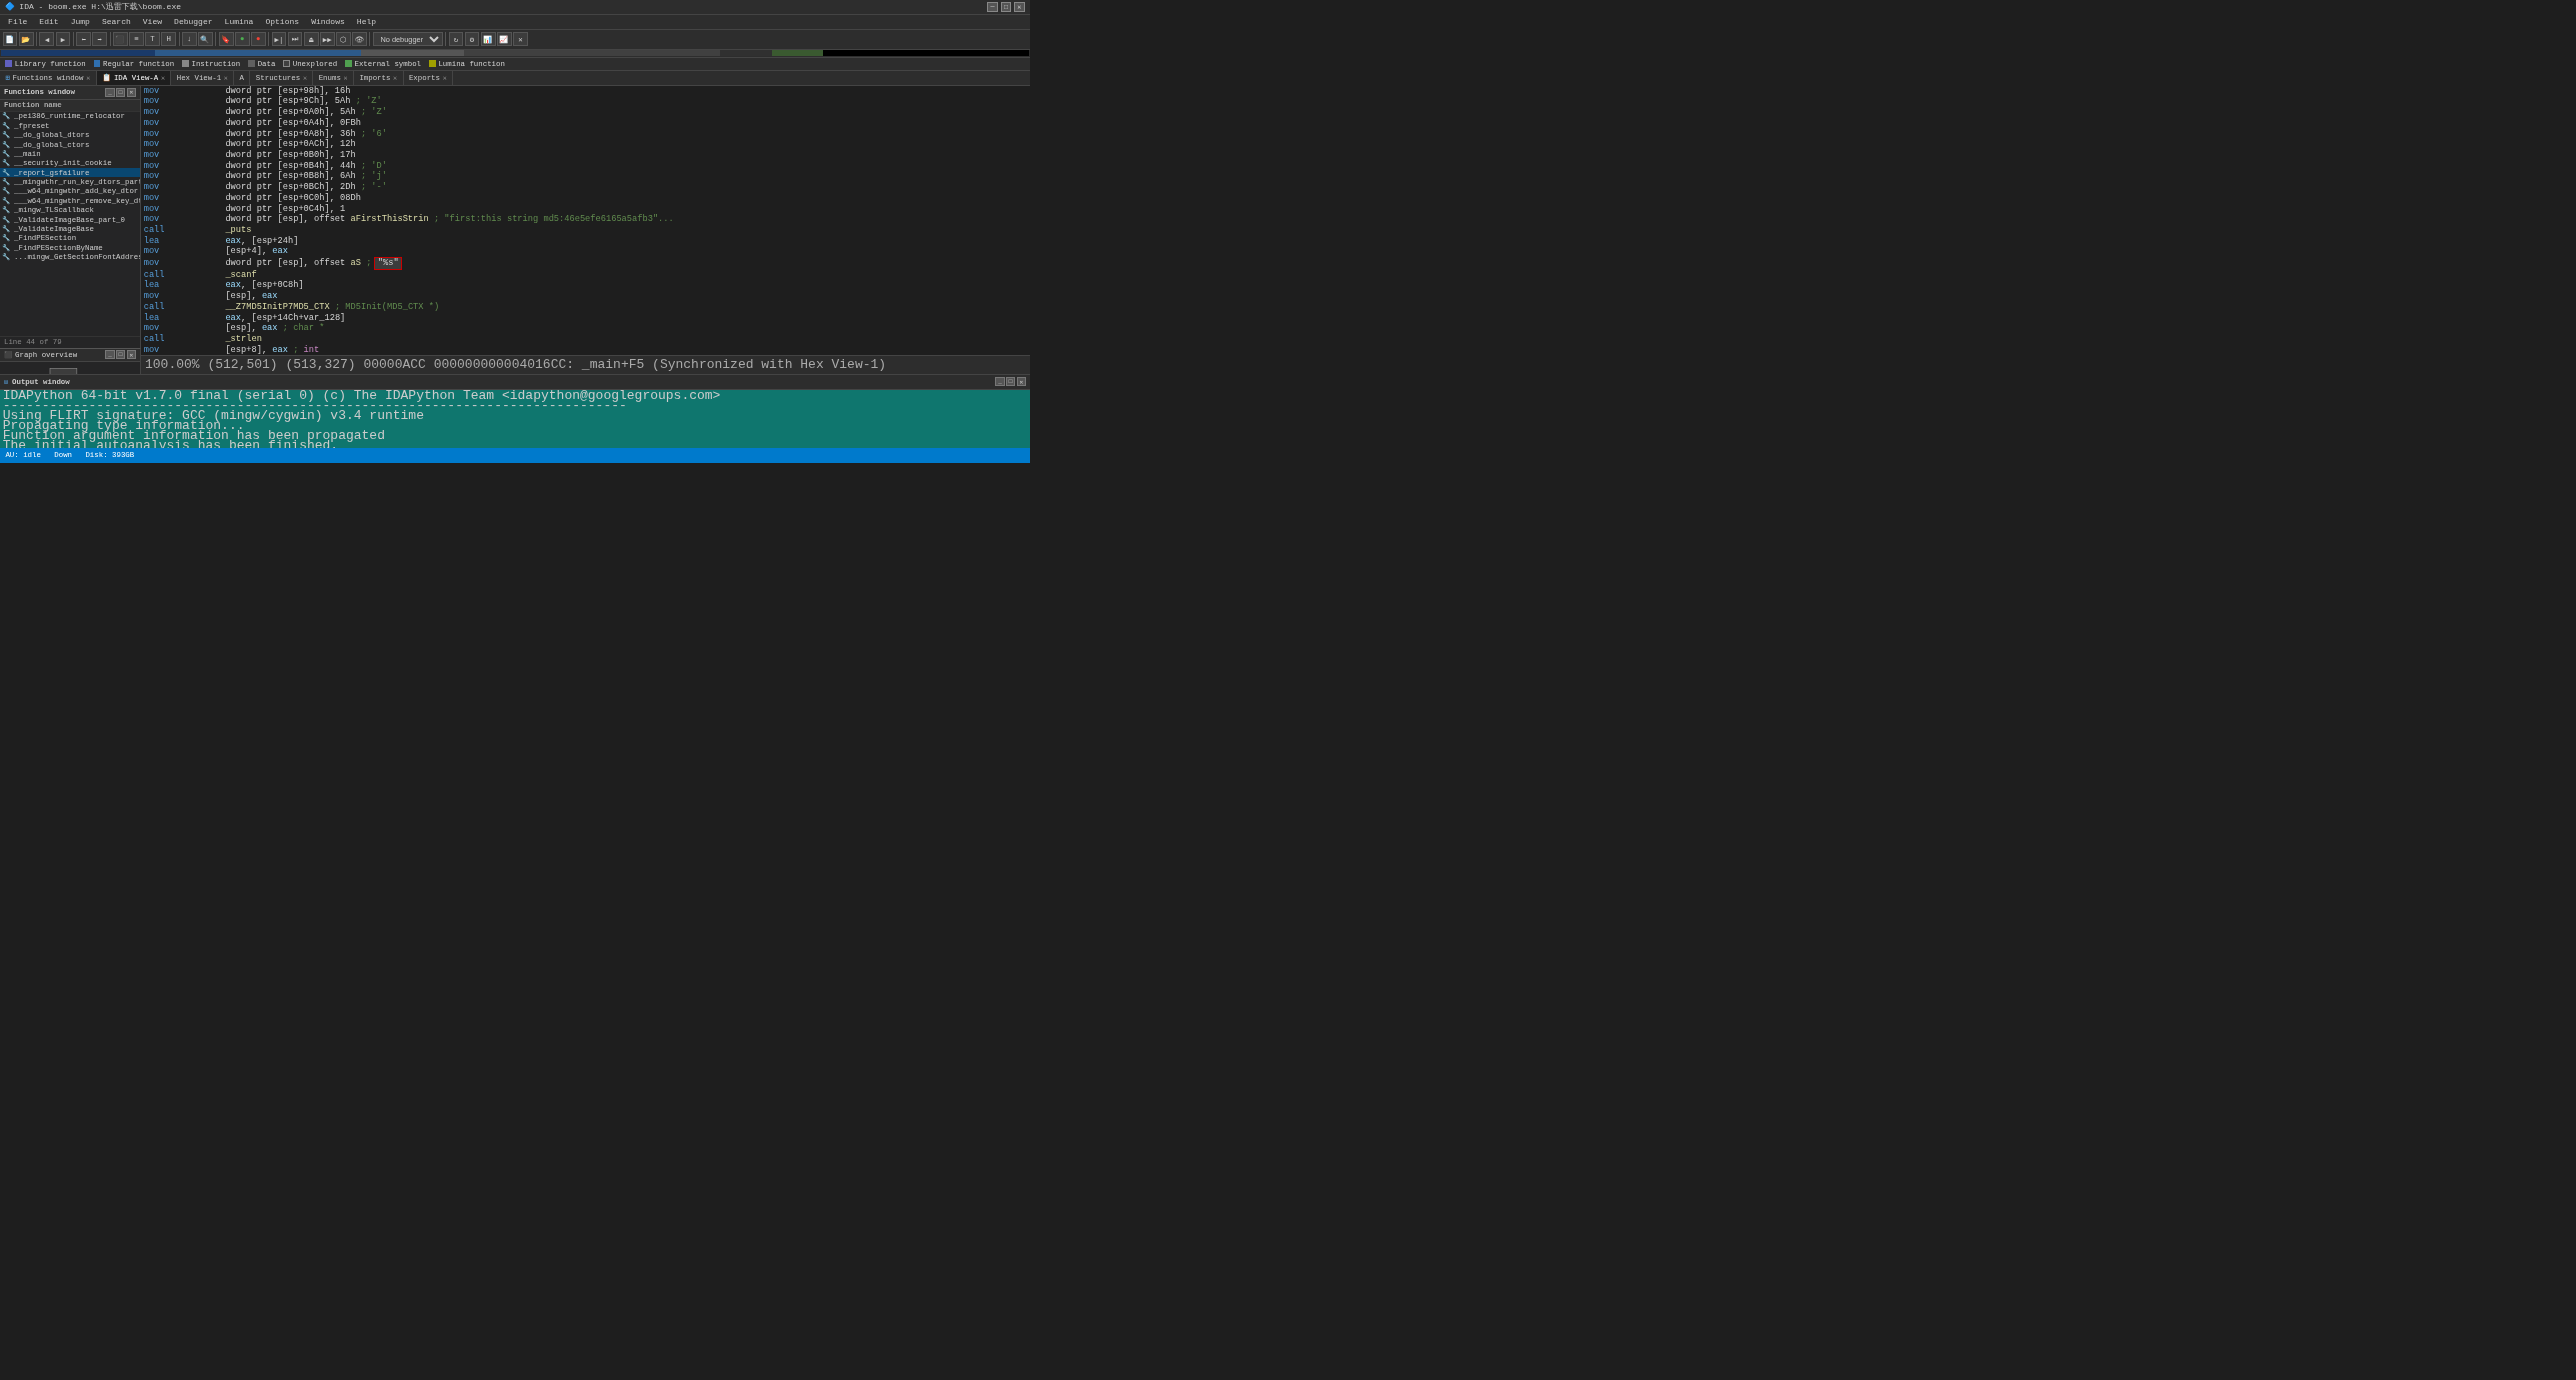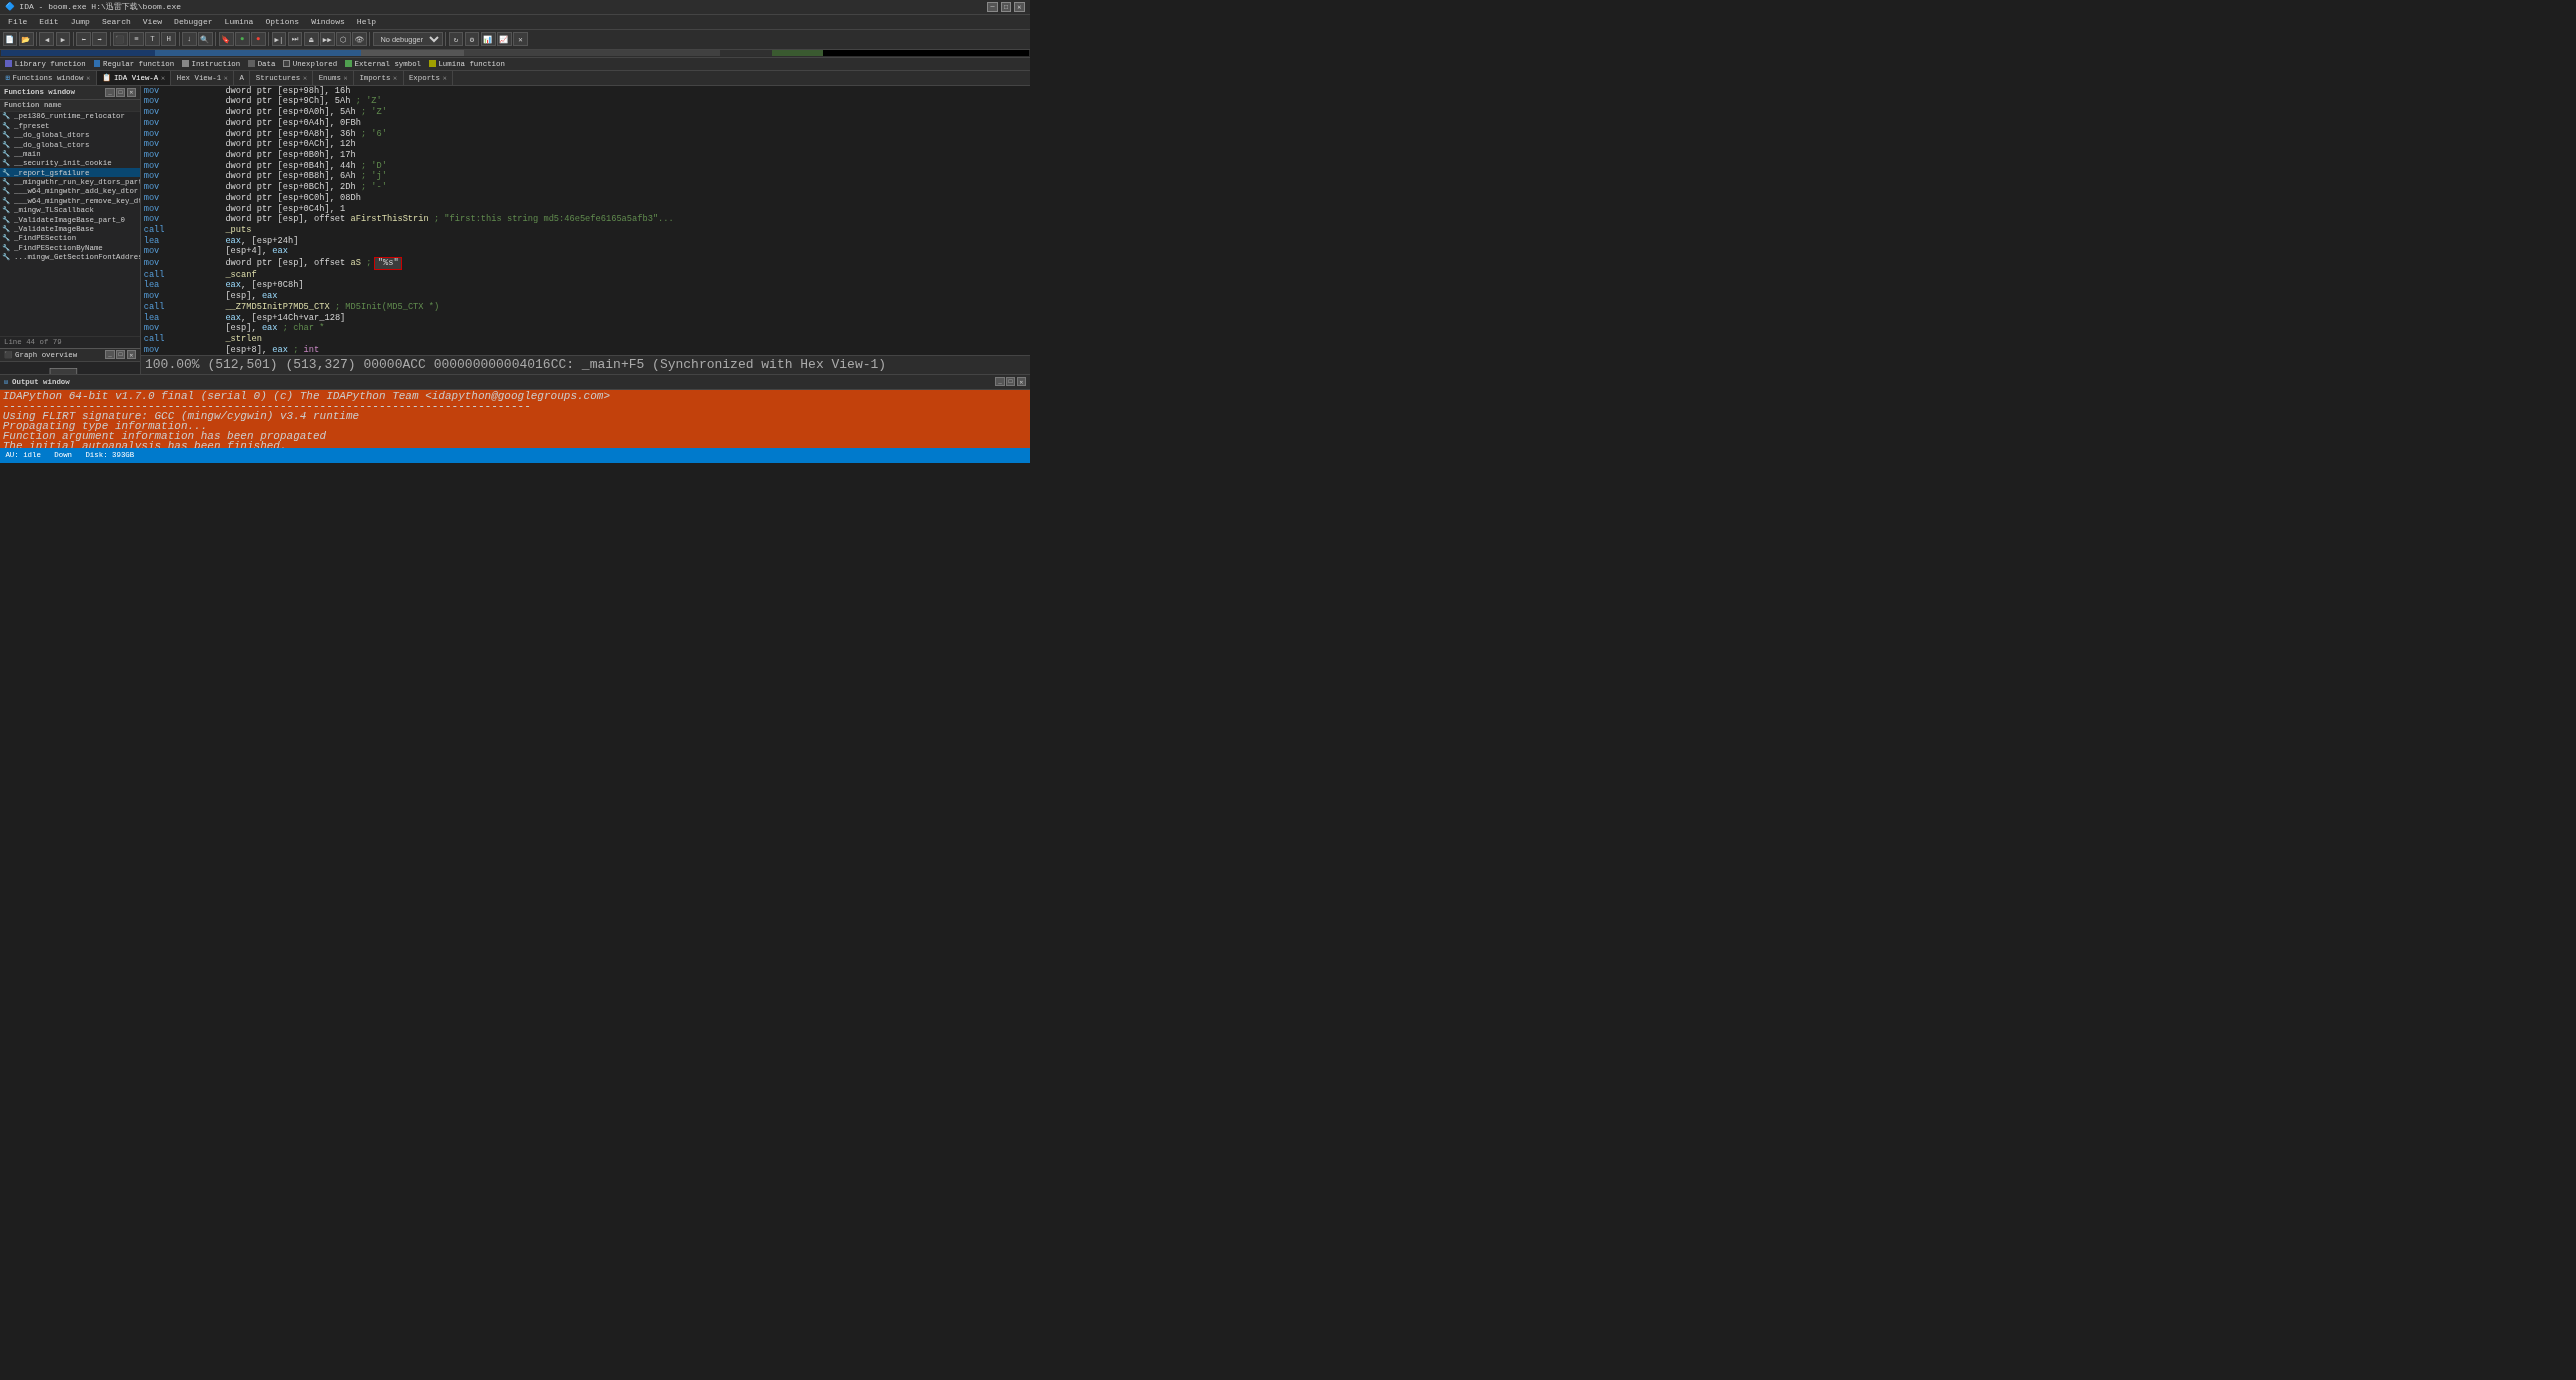--- a/index.html
+++ b/index.html
@@ -242,26 +242,25 @@
       height: 14.8px;
       display: flex;
       align-items: center;
       justify-content: space-between;
       padding: 0 4px;
       border-bottom: 0.7px solid #444;
     }
     .output-title { font-size: 7.4px; font-weight: bold; color: #ccc; }
     .output-content {
       flex: 1;
-      background: #c2410c;
+      background: #0f766e;
       overflow: auto;
       padding: 1.3px 2.7px;
-      font-size: 11px;
-      color: #ccc;
-      font-style: italic;
+      font-size: 13px;
+      color: #ccc;
     }
     .output-line { line-height: 10px; }
 
     
     .status-bar {
       background: #007acc;
       height: 14.8px;
       display: flex;
       align-items: center;
       padding: 0 5.4px;

